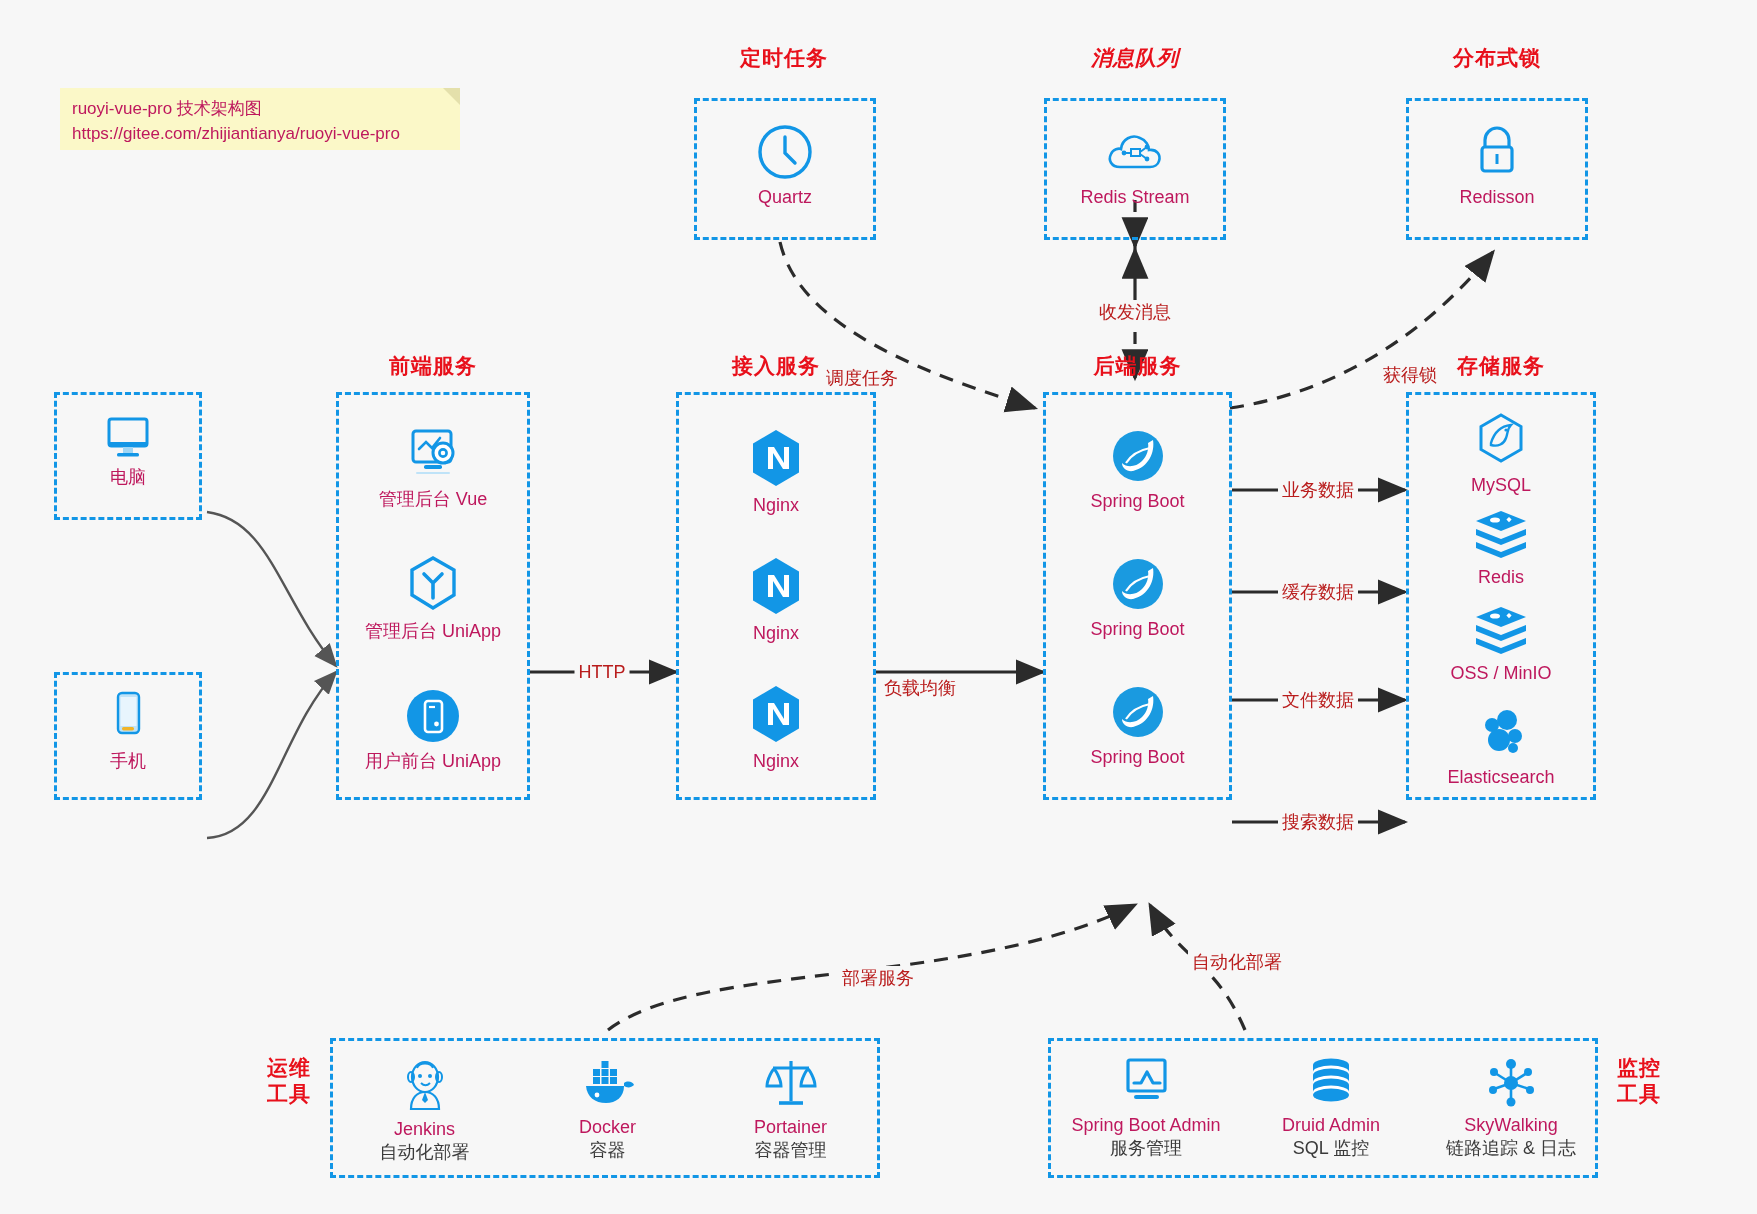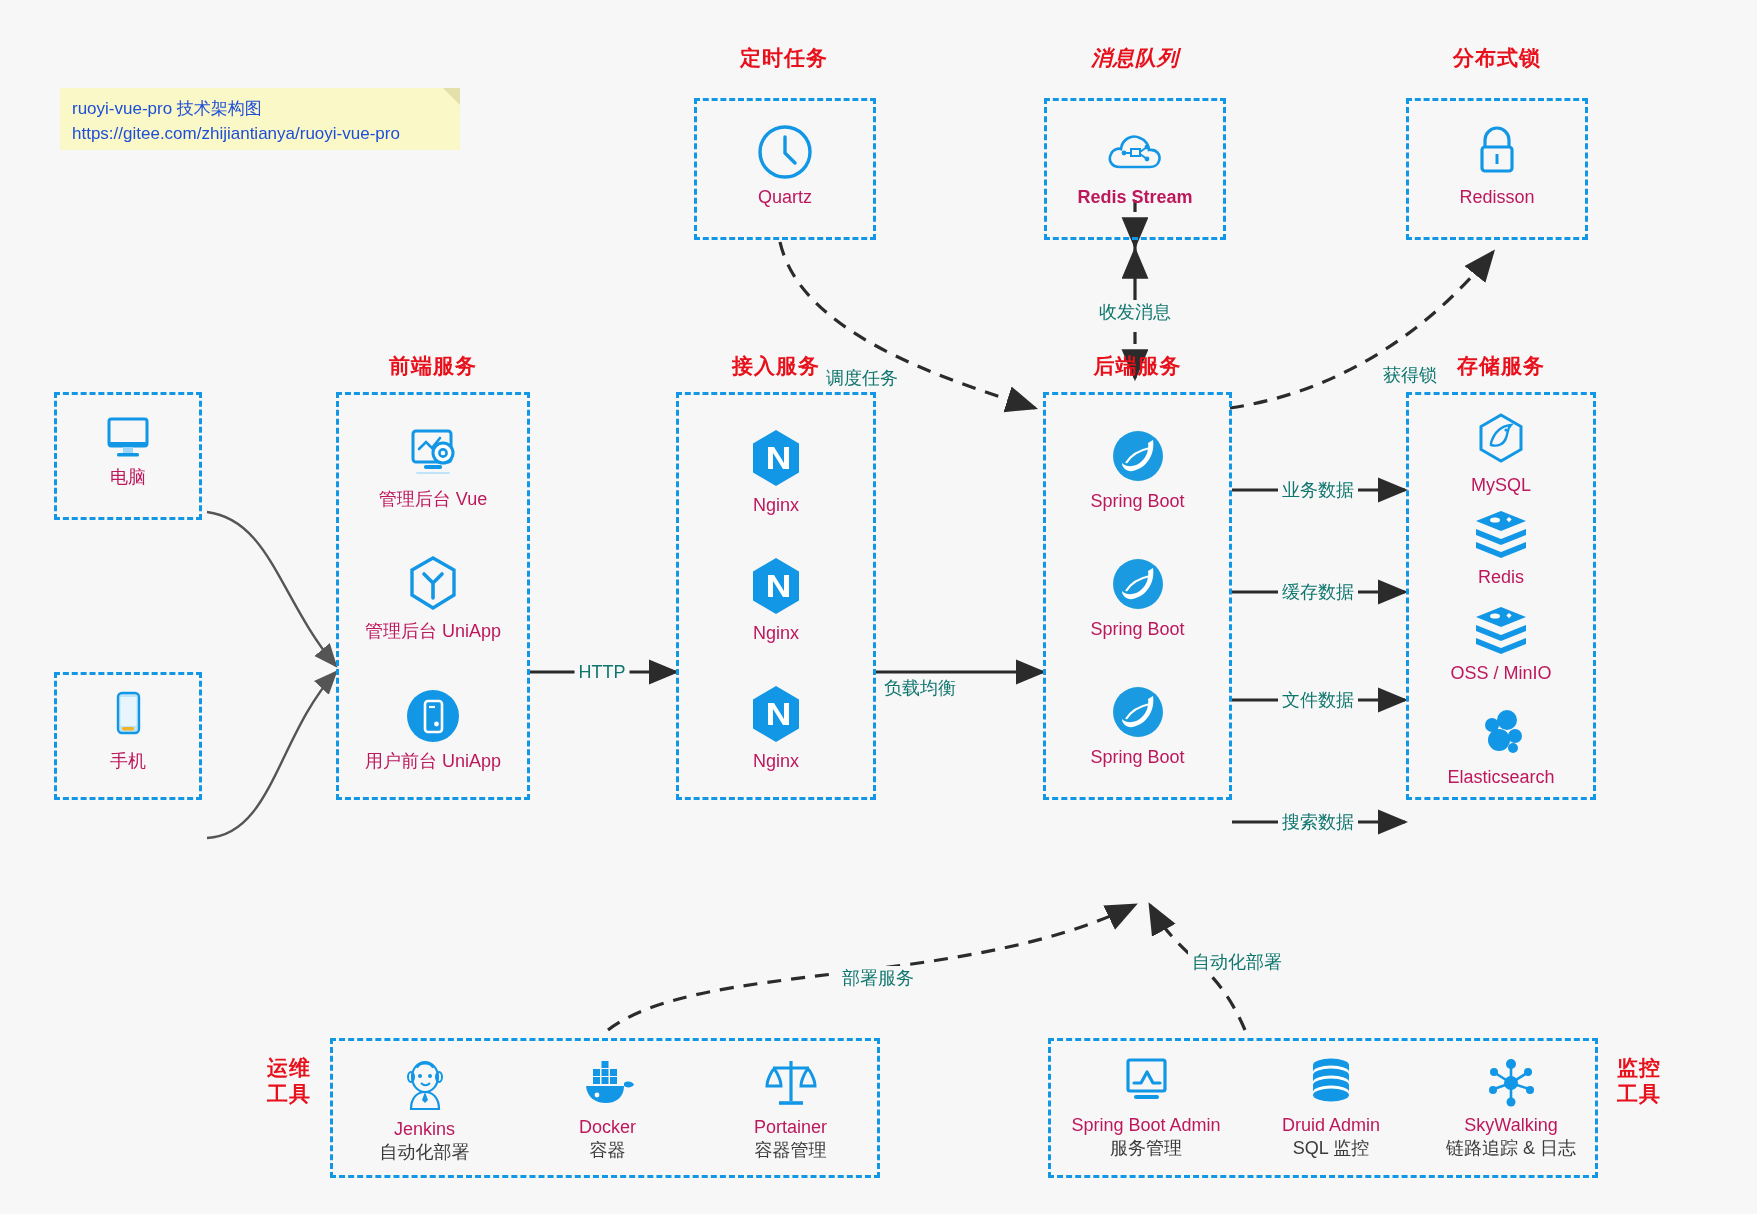--- a/index.html
+++ b/index.html
@@ -18,21 +18,21 @@
   }
 
   
   .note {
     position: absolute;
     left: 60px; top: 88px;
     width: 400px; height: 62px;
     background: #fbf8c8;
     padding: 9px 12px;
     font-size: 17px;
-    color: #1d4ed8;
+    color: #be185d;
     line-height: 1.45;
     white-space: nowrap;
   }
   .note .fold {
     position: absolute;
     right: 0; top: 0;
     width: 0; height: 0;
     border-left: 17px solid transparent;
     border-top: 17px solid #e4e0ab;
   }
@@ -81,21 +81,21 @@
   
   svg.edges {
     position: absolute;
     left: 0; top: 0;
     width: 1757px; height: 1214px;
     pointer-events: none;
   }
   .edge-label {
     position: absolute;
     font-size: 18px;
-    color: #0f766e;
+    color: #b91c1c;
     background: #f7f7f7;
     padding: 0 4px;
     white-space: nowrap;
     transform: translate(-50%, -50%);
   }
 </style>
 </head>
 <body>
 
 <div id="canvas">
@@ -147,21 +147,21 @@
     <div class="node" style="top:22px;">
       <svg class="ic" width="58" height="58" viewBox="0 0 58 58">
         <circle cx="29" cy="29" r="25" fill="none" stroke="#1296e6" stroke-width="3.4"></circle>
         <path d="M29,14 L29,30 L39,40" fill="none" stroke="#1296e6" stroke-width="3.4" stroke-linecap="round"></path>
       </svg>
       <div class="lbl">Quartz</div>
     </div>
   </div>
 
   <div class="grp-title" style="left:1044px; top:44px; width:182px;font-style:italic;">消息队列</div>
-  <div class="group" style="left:1044px; top:98px; width:182px; height:142px;font-weight:bold;">
+  <div class="group" style="left:1044px; top:98px; width:182px; height:142px;">
     <div class="node" style="top:22px;">
       <svg class="ic" width="62" height="58" viewBox="0 0 62 58">
         <path d="M16,44 C7,44 4,37 7,31 C9,26 15,25 17,26 C18,16 28,11 36,15 C42,17 45,23 45,27 C53,26 57,32 55,38 C54,42 50,44 46,44 Z" fill="none" stroke="#1296e6" stroke-width="2.6"></path>
         <rect x="27" y="26" width="9" height="7" fill="none" stroke="#1296e6" stroke-width="2"></rect>
         <circle cx="20" cy="30" r="2.4" fill="#1296e6"></circle>
         <circle cx="43" cy="24" r="2.4" fill="#1296e6"></circle>
         <circle cx="43" cy="36" r="2.4" fill="#1296e6"></circle>
         <path d="M22,30 L27,30 M36,29 L43,24 M36,31 L43,36" stroke="#1296e6" stroke-width="2" fill="none"></path>
       </svg>
       <div class="lbl">Redis Stream</div>

